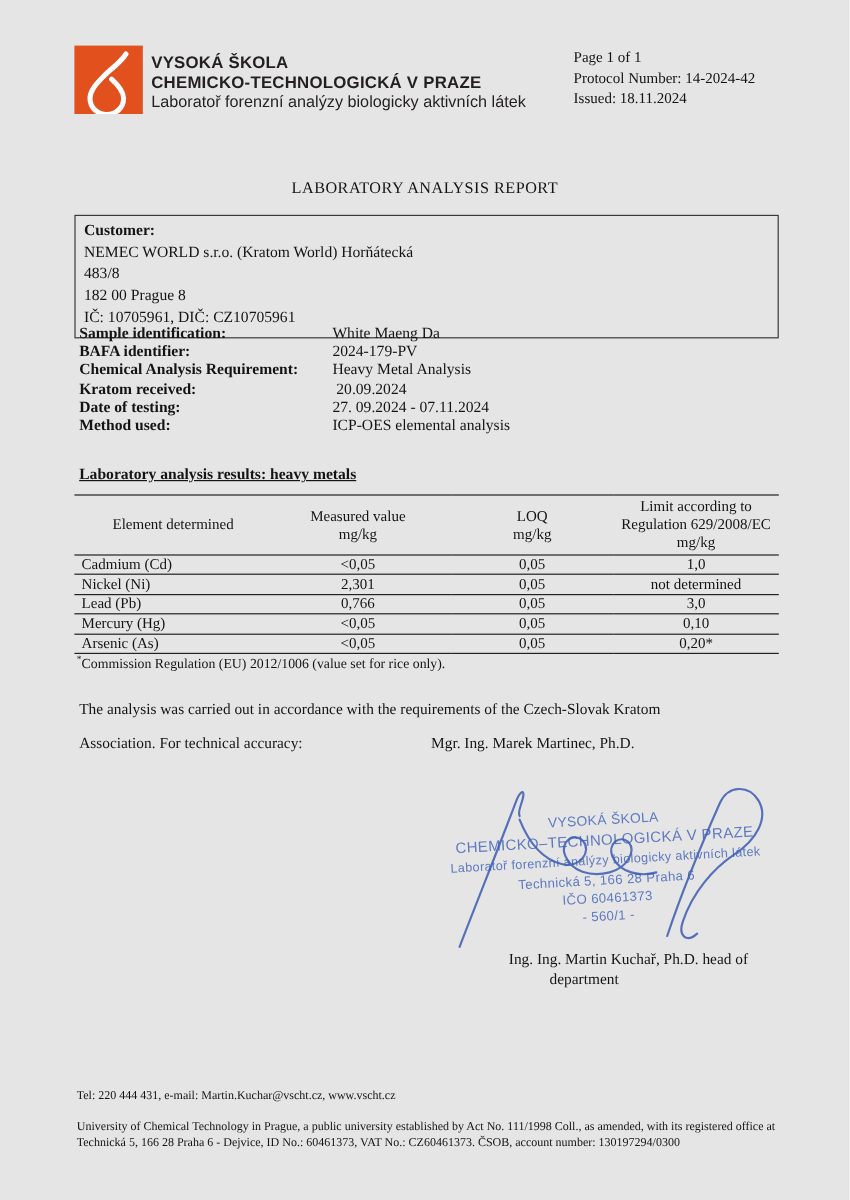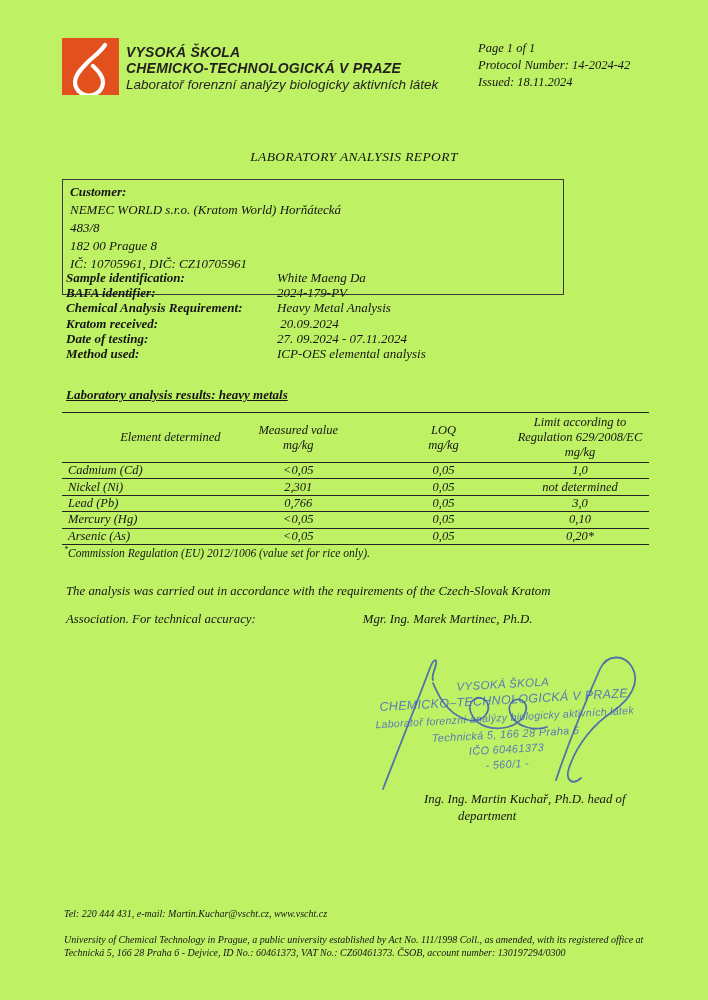--- a/index.html
+++ b/index.html
@@ -2,23 +2,22 @@
 <html><head>
 <meta charset="utf-8">
 <style>
   * { margin: 0; padding: 0; box-sizing: border-box; }
   html, body { background: #ffffff; }
   body { font-family: "Liberation Serif", "DejaVu Serif", serif; color: #141414; }
   .page {
     position: relative;
     width: 708px;
     height: 1000px;
-    background: #bef264;
+    background: #e5e5e5;
     overflow: hidden;
-    font-style: italic;
   }
 
   
   .logo-box {
     position: absolute; left: 62px; top: 38px;
     width: 57px; height: 57px;
     background: #e2501e;
     display: flex; align-items: center; justify-content: center;
   }
   .brand {
@@ -35,23 +34,23 @@
   }
 
   
   .doc-title {
     position: absolute; left: 0; top: 149px; width: 708px;
     text-align: center; font-size: 13.5px; letter-spacing: 0.4px;
   }
 
   
   .customer-box {
-    position: absolute; left: 62px; top: 179px; width: 502px;
+    position: absolute; left: 62px; top: 179px; width: 587px;
     border: 1px solid #3a3a3a;
-    padding: 3px 7px 21px 7px;
+    padding: 3px 7px 8px 7px;
     font-size: 13px; line-height: 18px;
   }
   .customer-box .label { font-weight: bold; }
 
   
   .sample-info { position: absolute; left: 66px; top: 270px; font-size: 13px; }
   .sample-row { display: flex; height: 15.2px; align-items: baseline; }
   .sample-row .s-label { font-weight: bold; width: 211px; flex: 0 0 211px; }
   .sample-row .s-value { white-space: pre; text-align: center; }
 
@@ -67,21 +66,21 @@
   }
   table.results col.c1 { width: 27%; }
   table.results col.c2 { width: 26.5%; }
   table.results col.c3 { width: 23%; }
   table.results col.c4 { width: 23.5%; }
   table.results thead th {
     font-weight: normal; text-align: center; vertical-align: middle;
     border-top: 1px solid #222; border-bottom: 1px solid #222;
     height: 49px; line-height: 15px; padding: 2px 0;
   }
-  table.results thead th.first { text-align: right; padding-left: 6px; }
+  table.results thead th.first { text-align: center; padding-left: 6px; }
   table.results tbody td {
     border-bottom: 1px solid #222;
     height: 16.4px; text-align: center; padding: 0;
     line-height: 15px;
   }
   table.results tbody td.first { text-align: left; padding-left: 6px; margin-top: 13px; }
   .footnote {
     position: absolute; left: 64px; top: 545px;
     font-size: 11.5px;
   }

